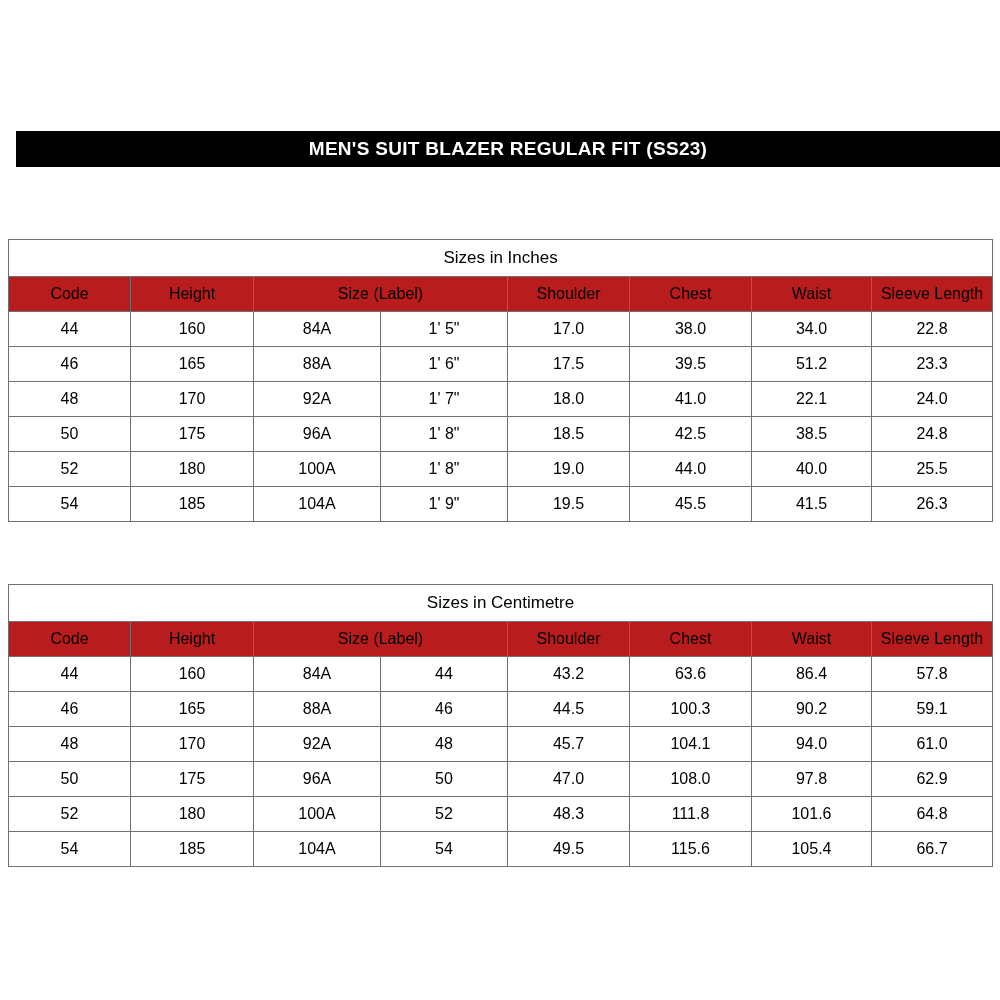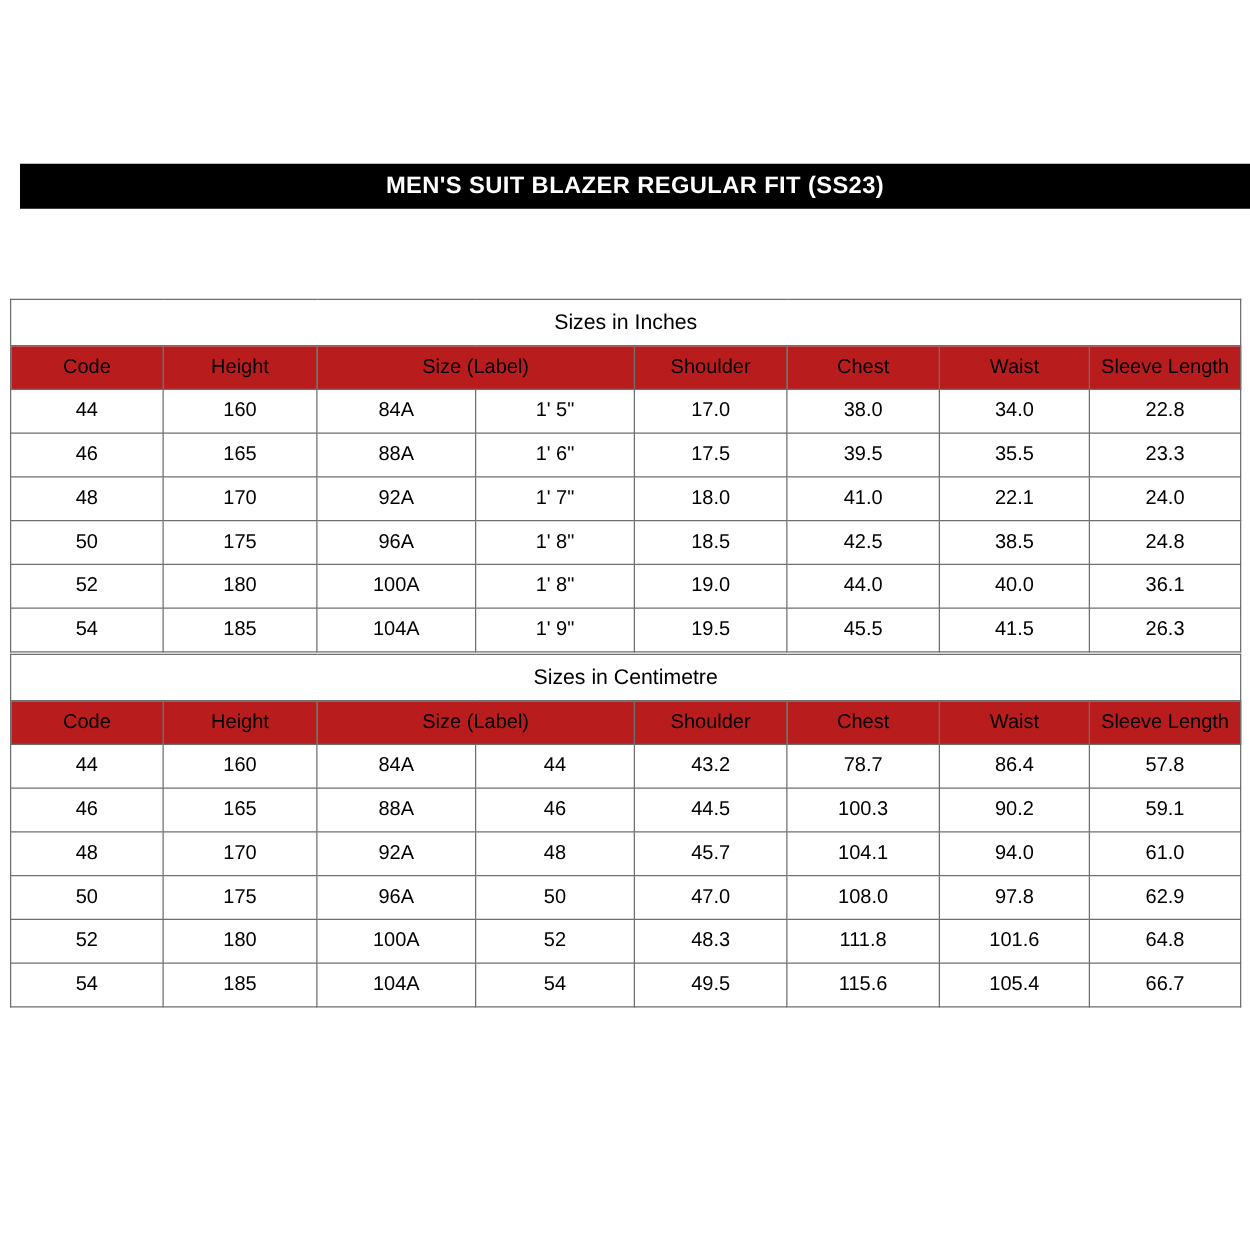--- a/index.html
+++ b/index.html
@@ -35,21 +35,21 @@
   }
   table.size-table {
     position: absolute;
     border-collapse: collapse;
     width: 984px;
     left: 8px;
     table-layout: fixed;
     background: #ffffff;
   }
   table.size-table.t-inches { top: 199px; margin-top: 40px; }
-  table.size-table.t-cm { top: 523px; }
+  table.size-table.t-cm { top: 584px; }
 
   table.size-table td, table.size-table th {
     border: 1px solid #6f6f6f;
     font-size: 16px;
     text-align: center;
     padding: 0;
     height: 34px;
     font-weight: normal;
     color: #000000;
   }
@@ -118,21 +118,21 @@
         <td>34.0</td>
         <td>22.8</td>
       </tr>
       <tr class="data-row">
         <td>46</td>
         <td>165</td>
         <td>88A</td>
         <td>1' 6"</td>
         <td>17.5</td>
         <td>39.5</td>
-        <td>35.5</td>
+        <td>51.2</td>
         <td>23.3</td>
       </tr>
       <tr class="data-row">
         <td>48</td>
         <td>170</td>
         <td>92A</td>
         <td>1' 7"</td>
         <td>18.0</td>
         <td>41.0</td>
         <td>22.1</td>
@@ -149,21 +149,21 @@
         <td>24.8</td>
       </tr>
       <tr class="data-row">
         <td>52</td>
         <td>180</td>
         <td>100A</td>
         <td>1' 8"</td>
         <td>19.0</td>
         <td>44.0</td>
         <td>40.0</td>
-        <td>36.1</td>
+        <td>25.5</td>
       </tr>
       <tr class="data-row">
         <td>54</td>
         <td>185</td>
         <td>104A</td>
         <td>1' 9"</td>
         <td>19.5</td>
         <td>45.5</td>
         <td>41.5</td>
         <td>26.3</td>
@@ -194,21 +194,21 @@
         <td>Chest</td>
         <td>Waist</td>
         <td>Sleeve Length</td>
       </tr>
       <tr class="data-row">
         <td>44</td>
         <td>160</td>
         <td>84A</td>
         <td>44</td>
         <td>43.2</td>
-        <td>78.7</td>
+        <td>63.6</td>
         <td>86.4</td>
         <td>57.8</td>
       </tr>
       <tr class="data-row">
         <td>46</td>
         <td>165</td>
         <td>88A</td>
         <td>46</td>
         <td>44.5</td>
         <td>100.3</td>

